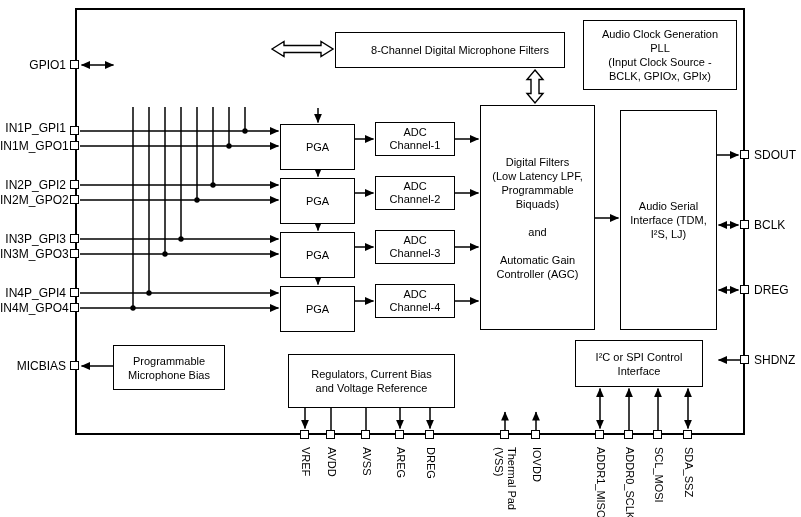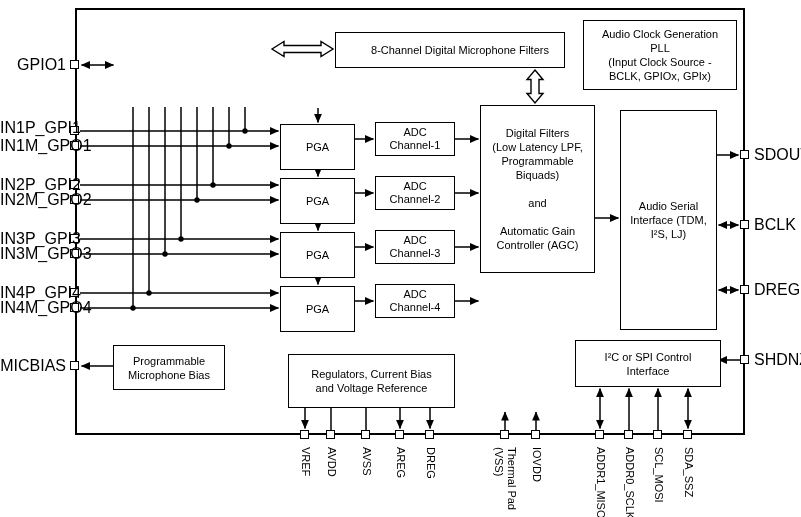--- a/index.html
+++ b/index.html
@@ -11,27 +11,27 @@
   .block{position:absolute;border:1.5px solid #000;background:#fff;box-sizing:border-box;
          display:flex;align-items:center;justify-content:center;text-align:center;
          white-space:pre-line;font-size:11px;line-height:14px;}
   .b-multi{left:115px;top:32px;width:155px;height:75px;}
   .b-dmic{left:335px;top:32px;width:230px;height:36px;padding-left:20px;}
   .b-pll{left:583px;top:20px;width:154px;height:70px;}
   .b-pga{left:280px;width:75px;height:46px;}
   .b-pga1{top:124px;}.b-pga2{top:178px;}.b-pga3{top:232px;}.b-pga4{top:286px;}
   .b-adc{left:375px;width:80px;height:34px;line-height:13px;}
   .b-adc1{top:122px;}.b-adc2{top:176px;}.b-adc3{top:230px;}.b-adc4{top:284px;}
-  .b-df{left:480px;top:105px;width:115px;height:168px;}
+  .b-df{left:480px;top:105px;width:115px;height:225px;}
   .b-asi{left:620px;top:110px;width:97px;height:220px;}
   .b-mb{left:113px;top:345px;width:112px;height:45px;}
   .b-reg{left:288px;top:354px;width:167px;height:54px;}
-  .b-ctl{left:575px;top:340px;width:146px;height:47px;}
+  .b-ctl{left:575px;top:340px;width:128px;height:47px;}
   .pin{position:absolute;width:9px;height:9px;border:1.5px solid #000;background:#fff;box-sizing:border-box;}
-  .plabel{position:absolute;font-size:16px;line-height:14px;height:14px;white-space:nowrap;}
+  .plabel{position:absolute;font-size:12px;line-height:14px;height:14px;white-space:nowrap;}
   .pl-left{left:0;width:66px;text-align:right;}
   .pl-right{left:754px;}
   .bpin-label{position:absolute;top:447px;writing-mode:vertical-rl;white-space:pre-line;
               font-size:11px;line-height:13px;transform:translateX(-50%);}
 </style>
 </head>
 <body>
 
 <div class="canvas">
 

